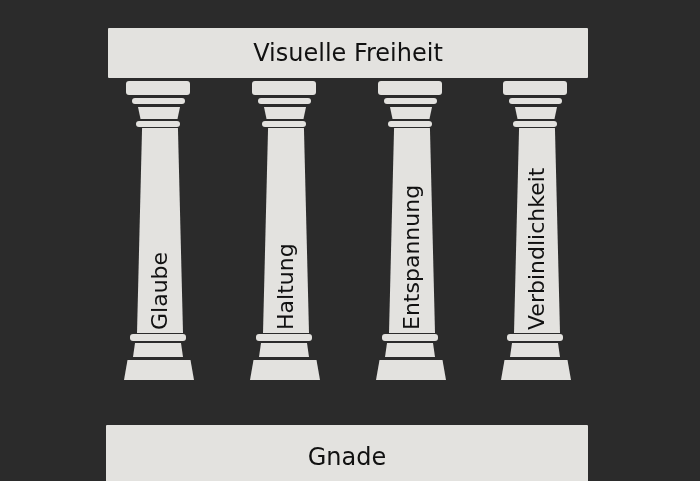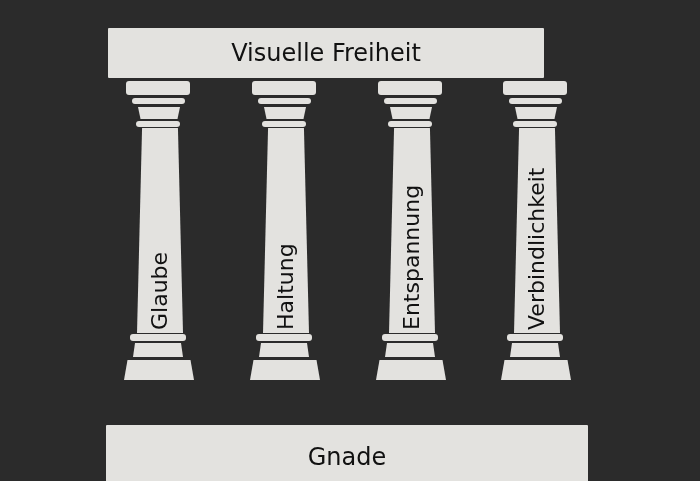--- a/index.html
+++ b/index.html
@@ -5,21 +5,21 @@
   html, body { margin: 0; padding: 0; }
   body {
     width: 700px; height: 481px;
     background: #2b2b2b;
     position: relative;
     overflow: hidden;
     font-family: "DejaVu Sans", "Liberation Sans", sans-serif;
   }
   .stone { background: #e3e2df; position: absolute; }
   .beam {
-    left: 108px; top: 28px; width: 436px; height: 50px;
+    left: 108px; top: 28px; width: 480px; height: 50px;
     display: flex; align-items: center; justify-content: center;
     font-size: 24px; color: #111;
     border-radius: 1px;
   }
   .platform {
     left: 106px; top: 384px; width: 482px; height: 64px;
     display: flex; align-items: center; justify-content: center;
     font-size: 24px; color: #111;
     border-radius: 1px;
     margin-top: 41px;

